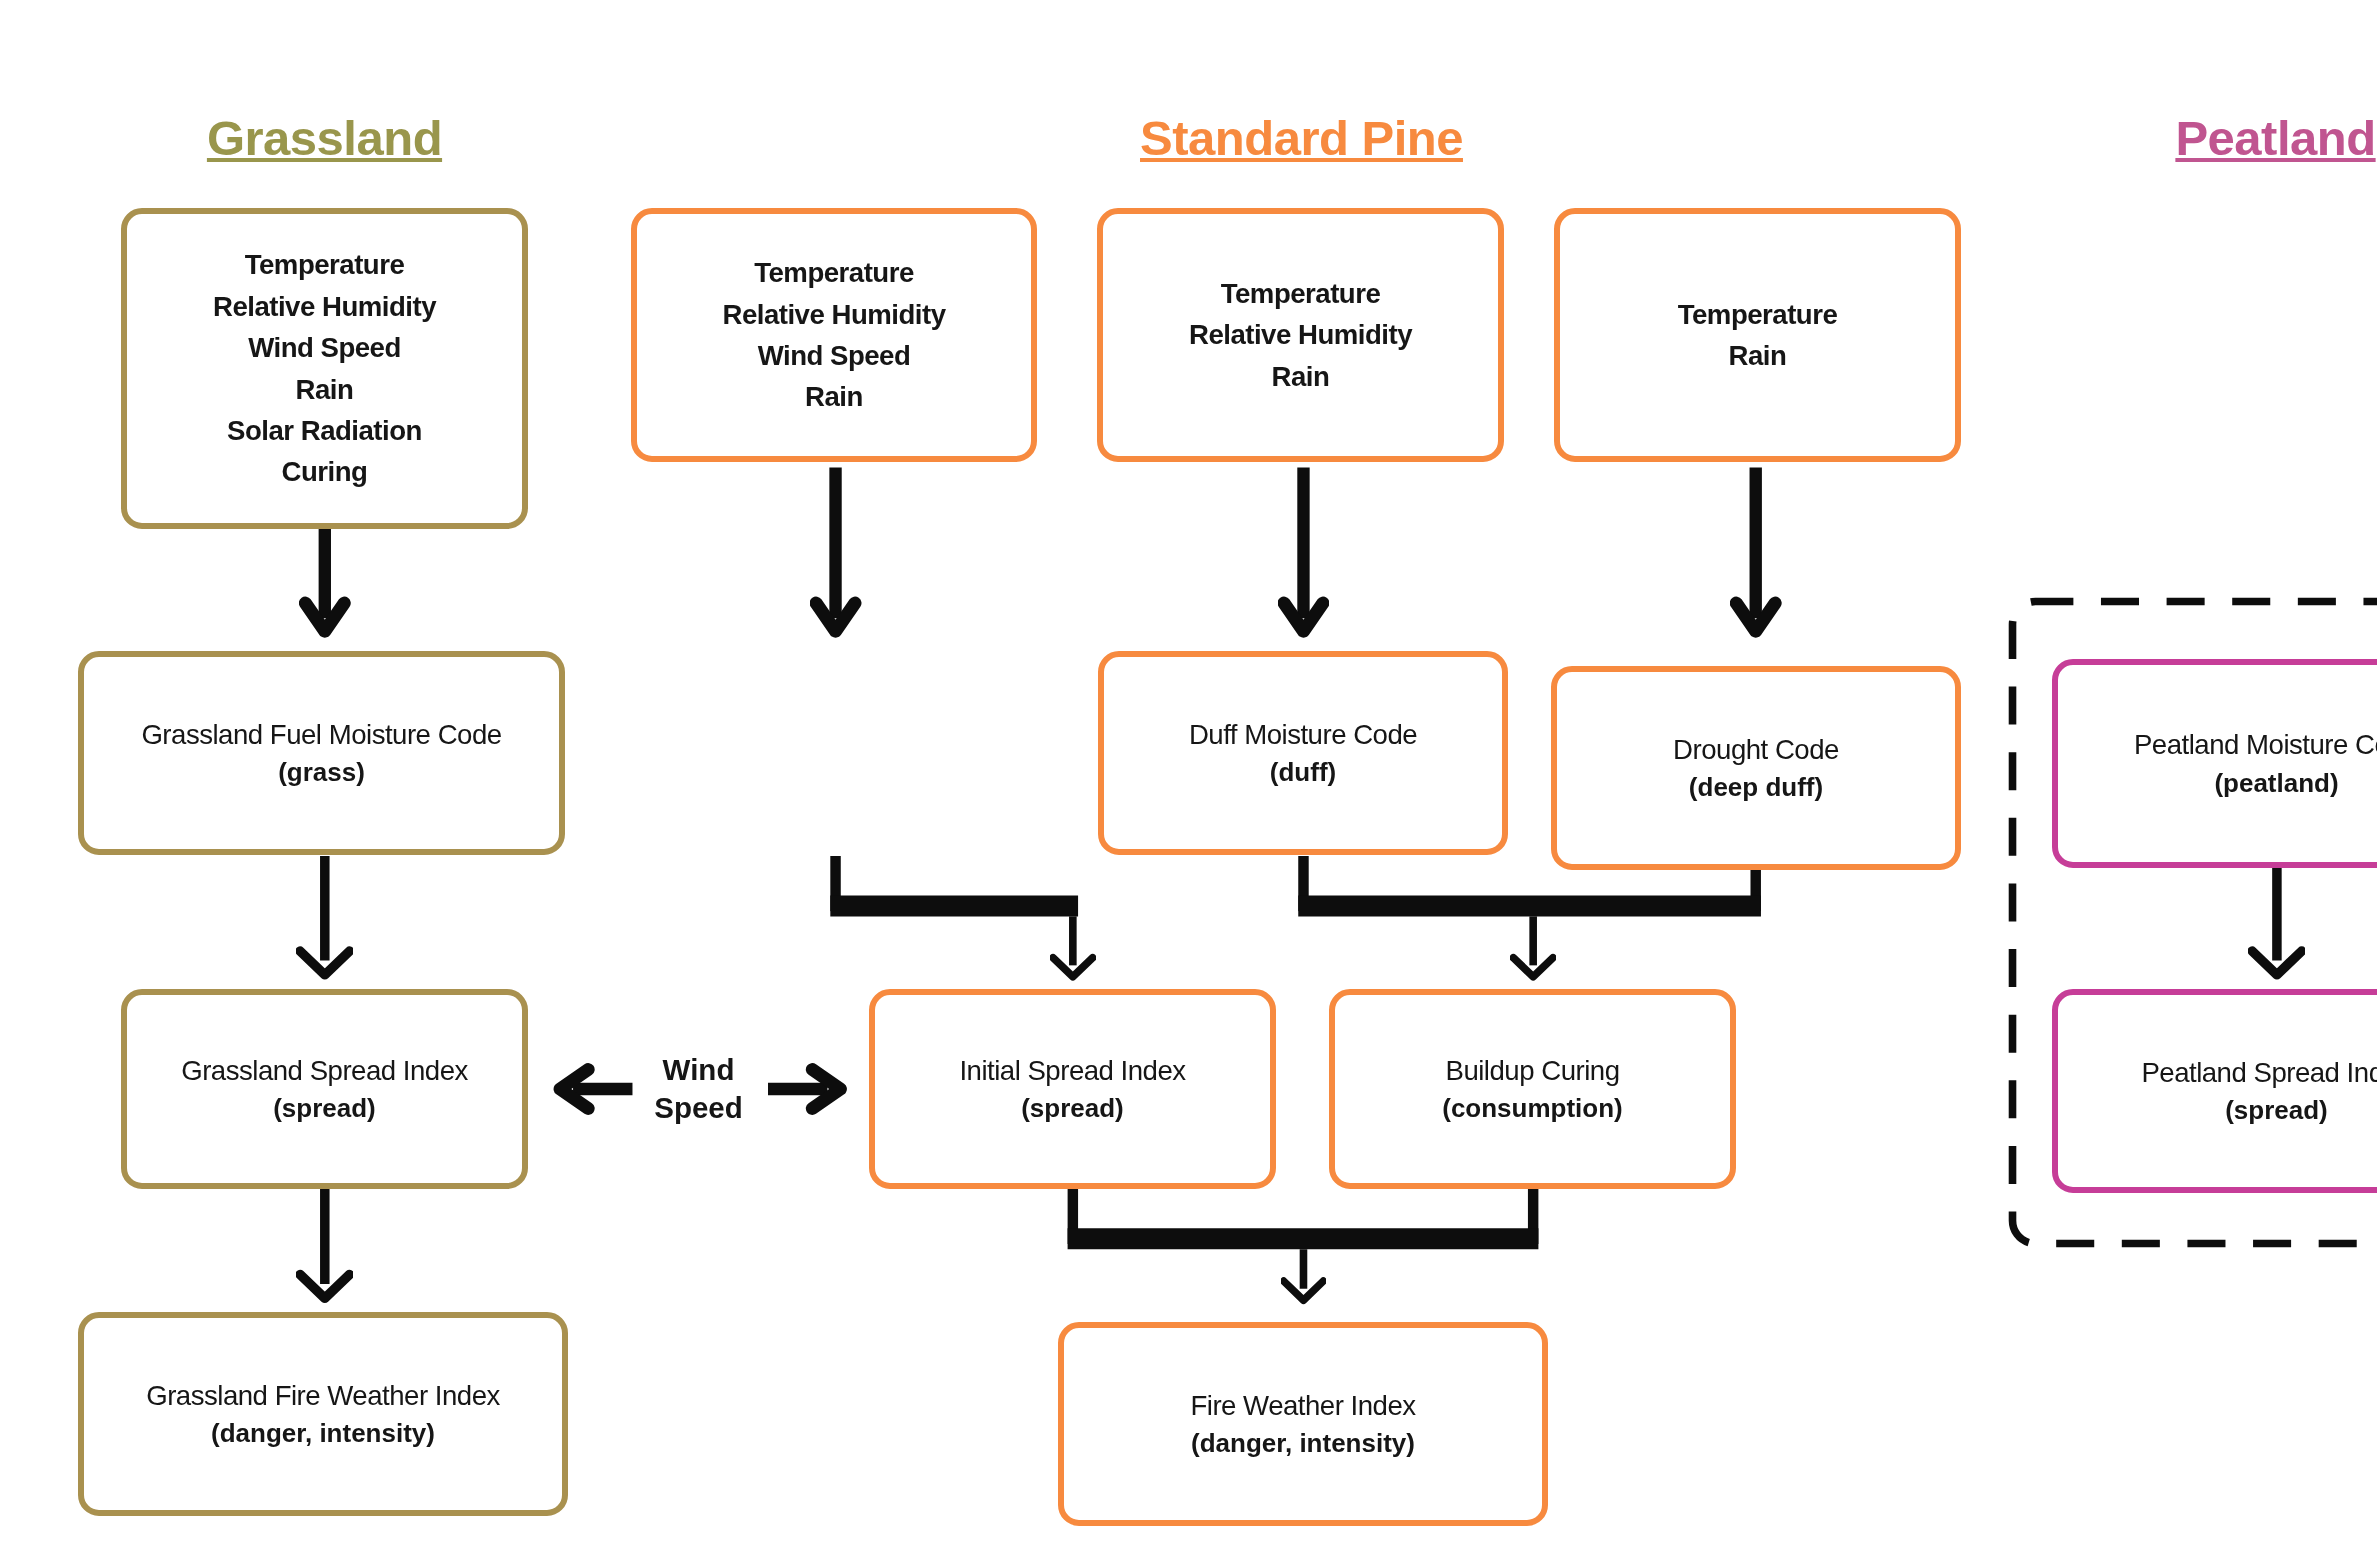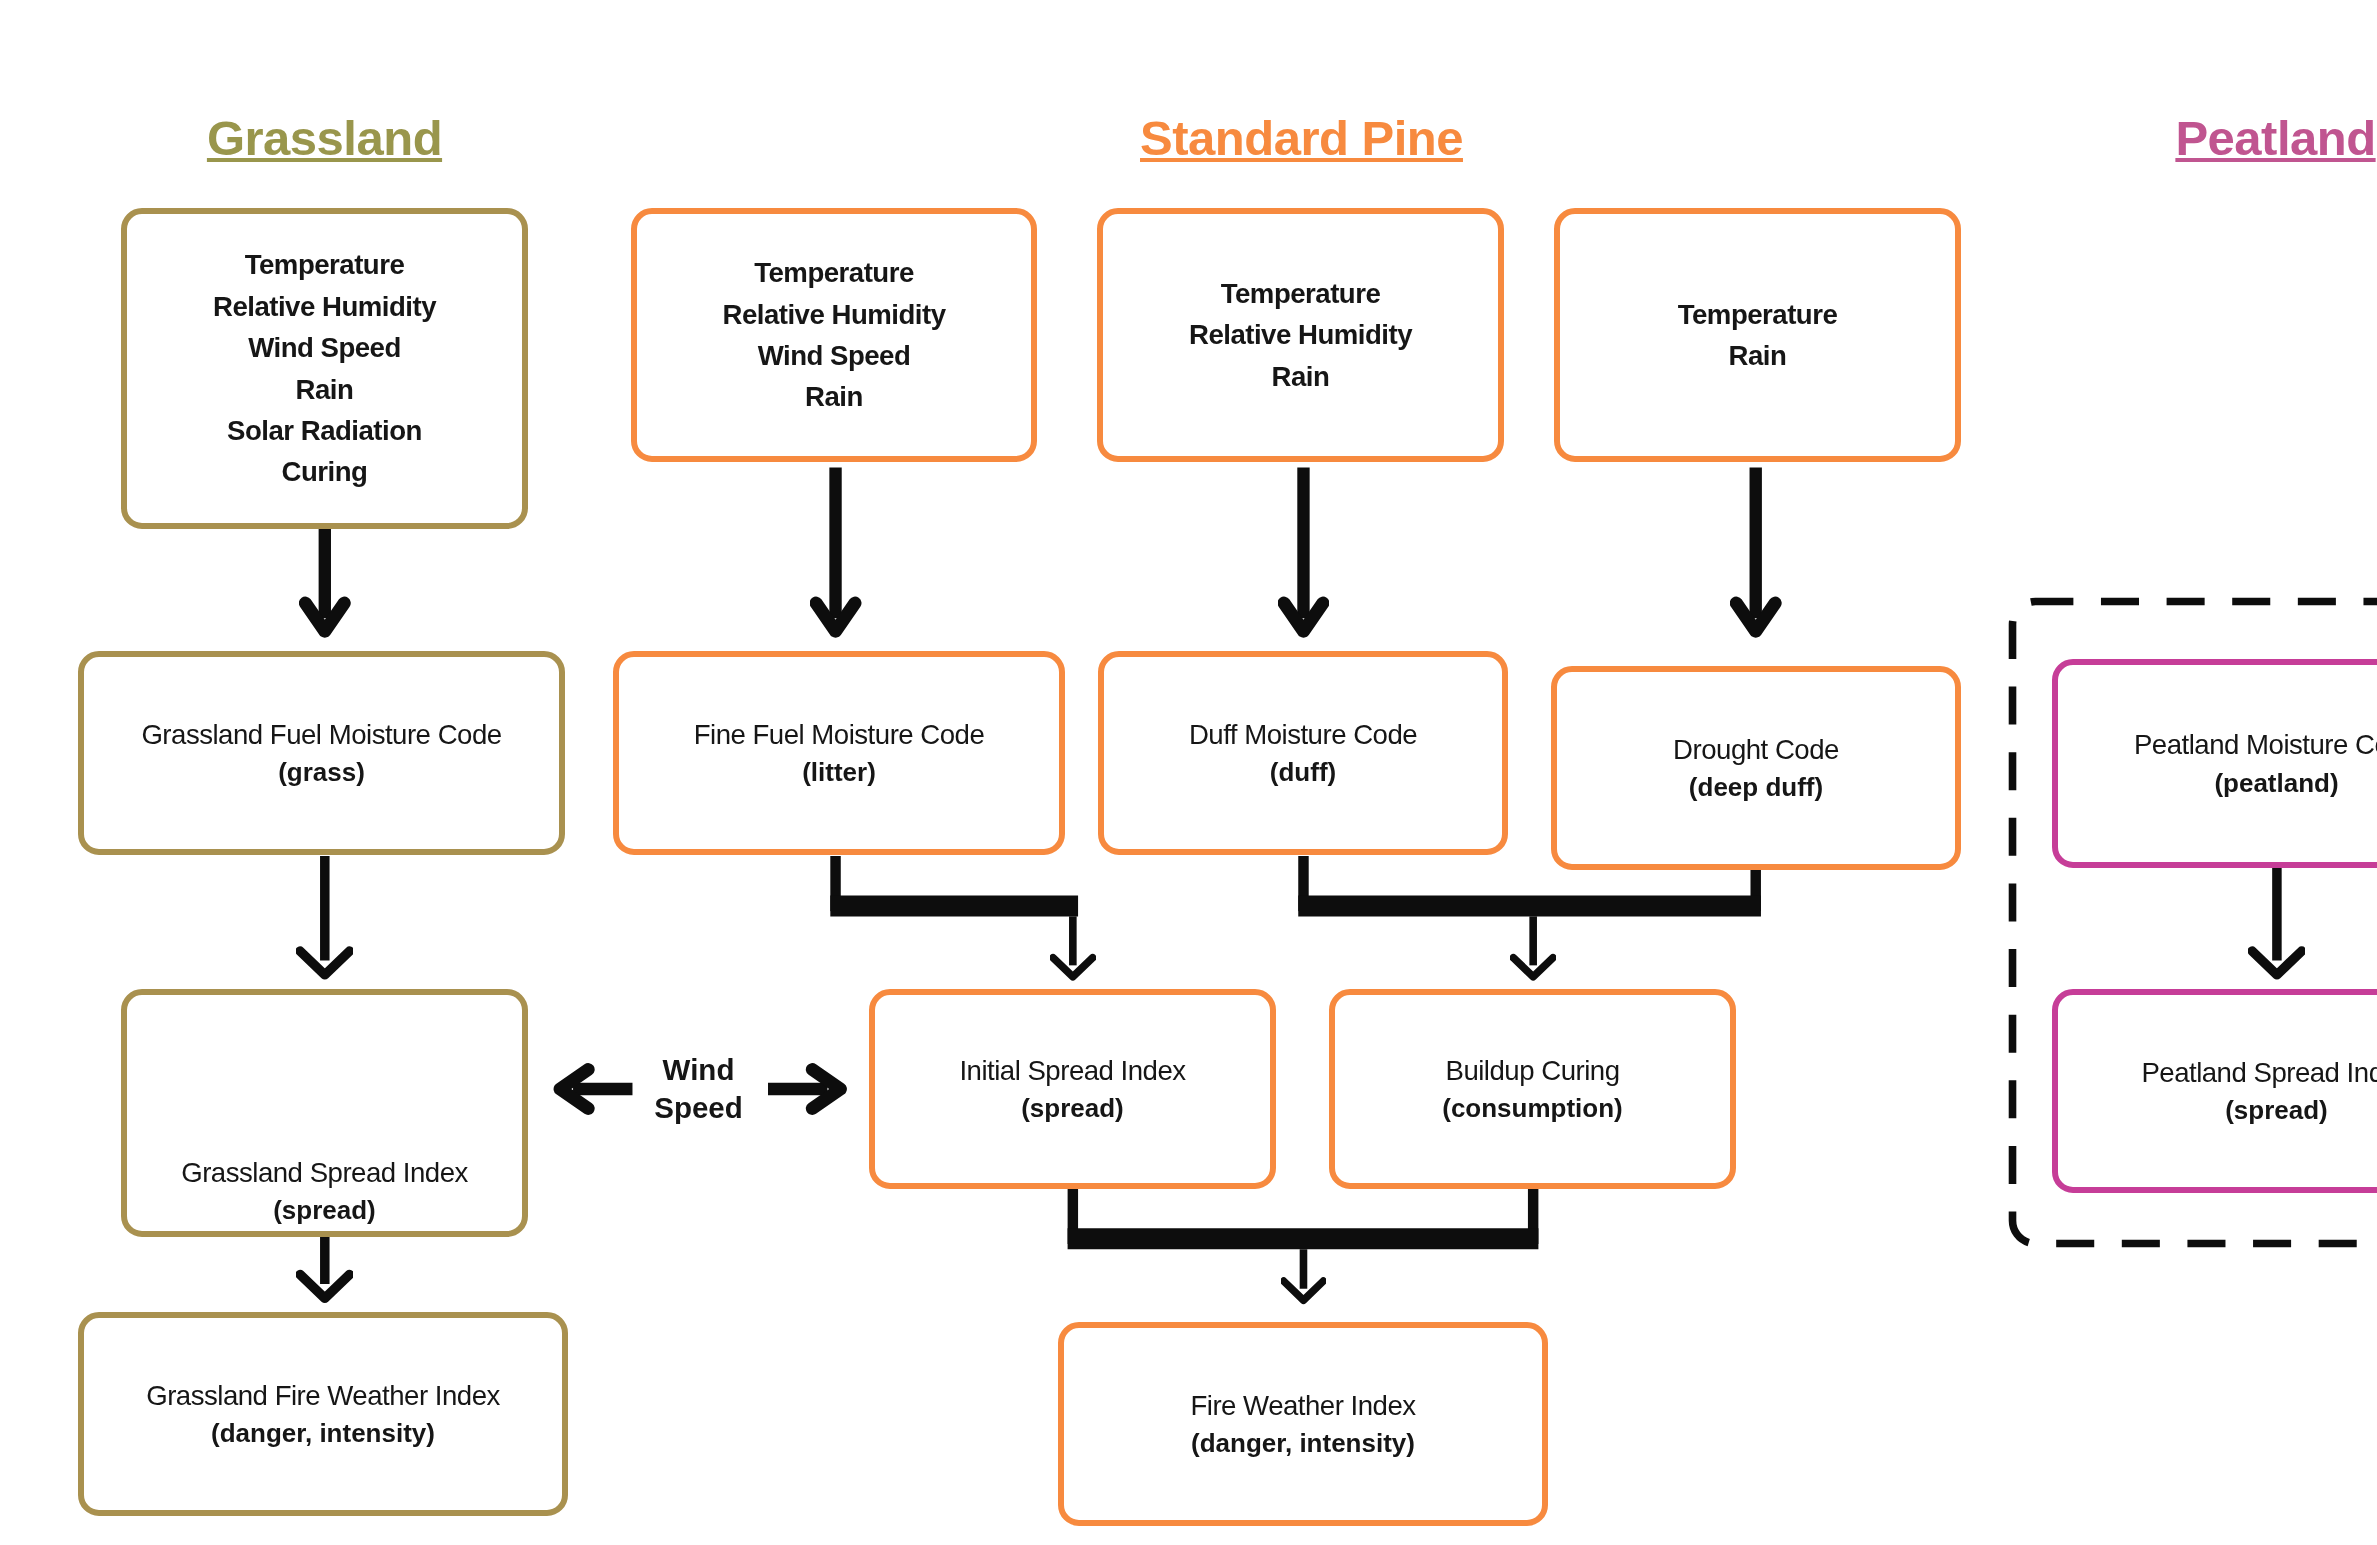--- a/index.html
+++ b/index.html
@@ -118,41 +118,37 @@
   <div class="node pine" style="left:1554px;top:208px;width:407px;height:254px;">
     <div class="input-line">Temperature</div>
     <div class="input-line">Rain</div>
   </div>
 
   <div class="node grass" style="left:78px;top:651px;width:487px;height:204px;">
     <div class="node-title">Grassland Fuel Moisture Code</div>
     <div class="node-sub">(grass)</div>
   </div>
 
-  <div class="node pine" style="left:613px;top:651px;width:452px;height:204px;">
-    <div class="node-title">Fine Fuel Moisture Code</div>
-    <div class="node-sub">(litter)</div>
-  </div>
 
   <div class="node pine" style="left:1098px;top:651px;width:410px;height:204px;">
     <div class="node-title">Duff Moisture Code</div>
     <div class="node-sub">(duff)</div>
   </div>
 
   <div class="node pine" style="left:1551px;top:666px;width:410px;height:204px;">
     <div class="node-title">Drought Code</div>
     <div class="node-sub">(deep duff)</div>
   </div>
 
   <div class="node peat" style="left:2052px;top:659px;width:449px;height:209px;">
     <div class="node-title">Peatland Moisture Code</div>
     <div class="node-sub">(peatland)</div>
   </div>
 
-  <div class="node grass" style="left:121px;top:989px;width:407px;height:248px;justify-content:flex-end;">
+  <div class="node grass" style="left:121px;top:989px;width:407px;height:200px;">
     <div class="node-title">Grassland Spread Index</div>
     <div class="node-sub">(spread)</div>
   </div>
 
   <div class="wind-label" style="left:632px;top:1032px;width:133px;height:114px;">
     <div>Wind</div>
     <div>Speed</div>
   </div>
 
   <div class="node pine" style="left:869px;top:989px;width:407px;height:200px;">

